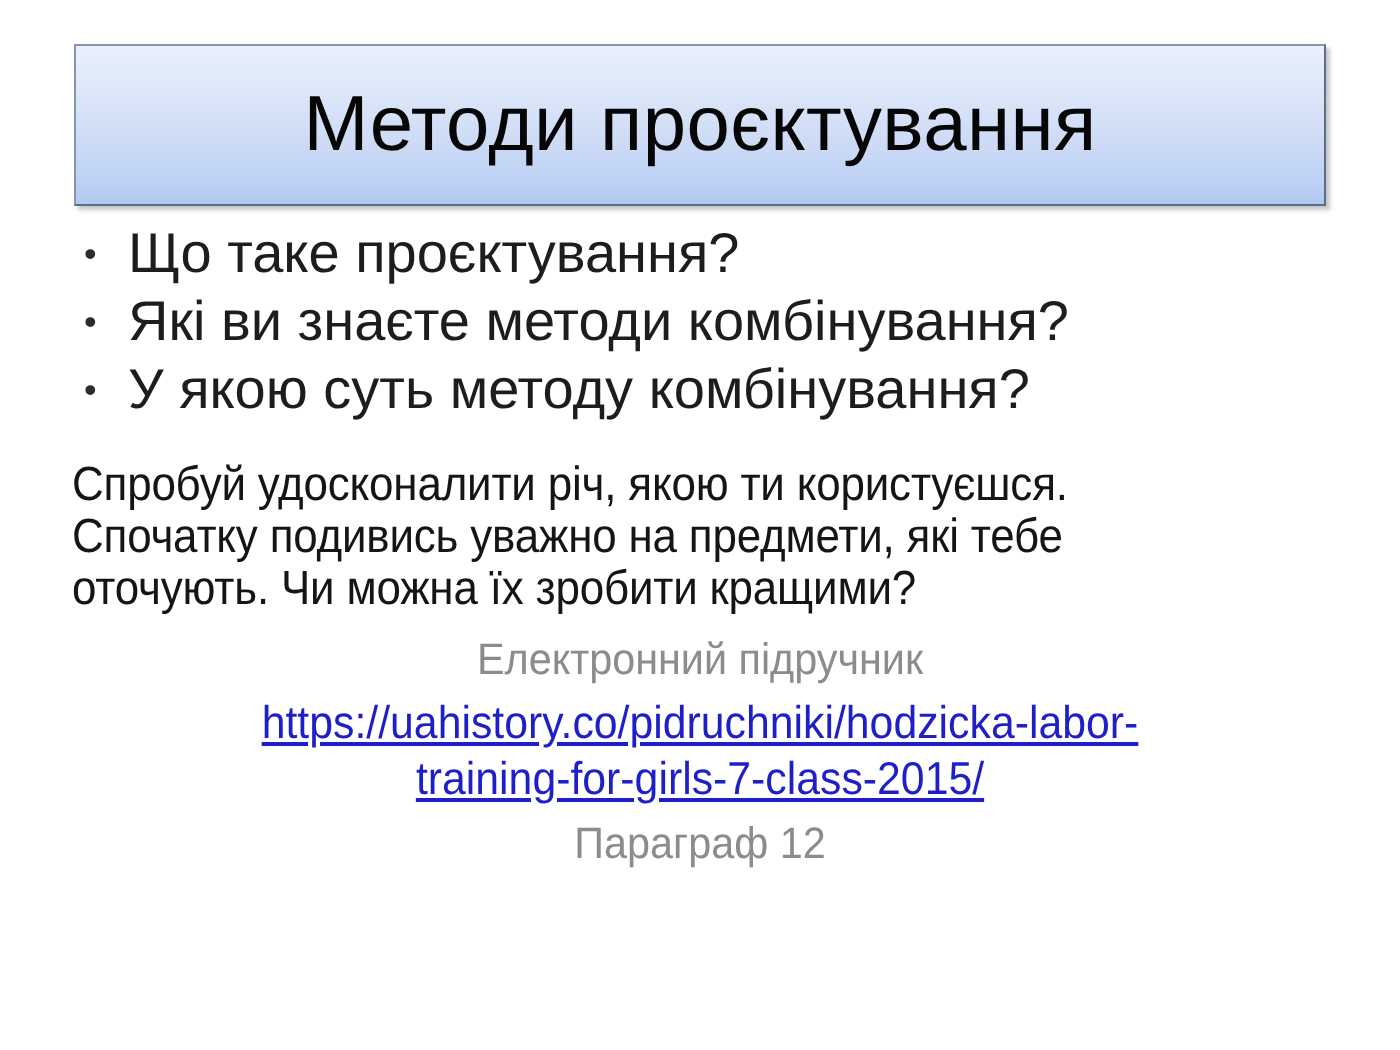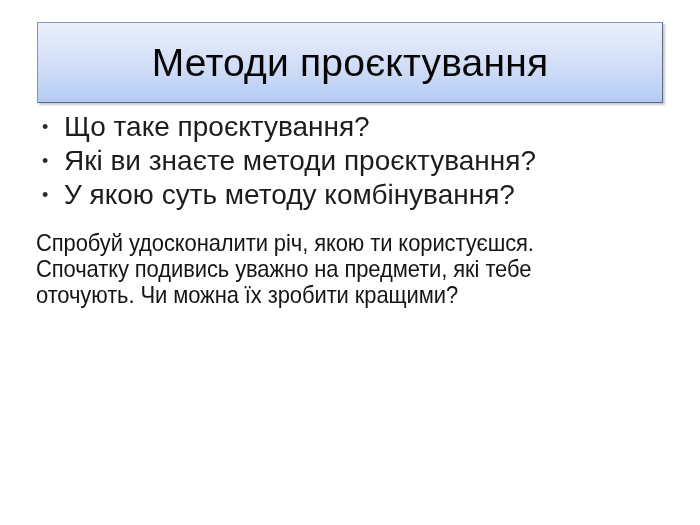--- a/index.html
+++ b/index.html
@@ -148,30 +148,42 @@
 
   <div id="bullet-list">
 
     <div class="bullet-row">
       <span class="bullet-mark">•</span>
       <span class="bullet-label">Що таке проєктування?</span>
     </div>
 
     <div class="bullet-row">
       <span class="bullet-mark">•</span>
-      <span class="bullet-label">Які ви знаєте методи проєктування?</span>
+      <span class="bullet-label">Які ви знаєте методи комбінування?</span>
     </div>
 
     <div class="bullet-row">
       <span class="bullet-mark">•</span>
       <span class="bullet-label">У якою суть методу комбінування?</span>
     </div>
 
   </div>
 
   <div id="paragraph-block">
     <div class="para-line">Спробуй удосконалити річ, якою ти користуєшся.</div>
     <div class="para-line">Спочатку подивись уважно на предмети, які тебе</div>
     <div class="para-line">оточують. Чи можна їх зробити кращими?</div>
   </div>
 
+  <div id="source-block">
+
+    <span class="source-caption">Електронний підручник</span>
+
+    <div id="link-block">
+      <span class="link-line">https://uahistory.co/pidruchniki/hodzicka-labor-</span>
+      <span class="link-line">training-for-girls-7-class-2015/</span>
+    </div>
+
+    <span class="source-caption" id="paragraph-ref">Параграф 12</span>
+
+  </div>
 
 </div>
 
 </body></html>

